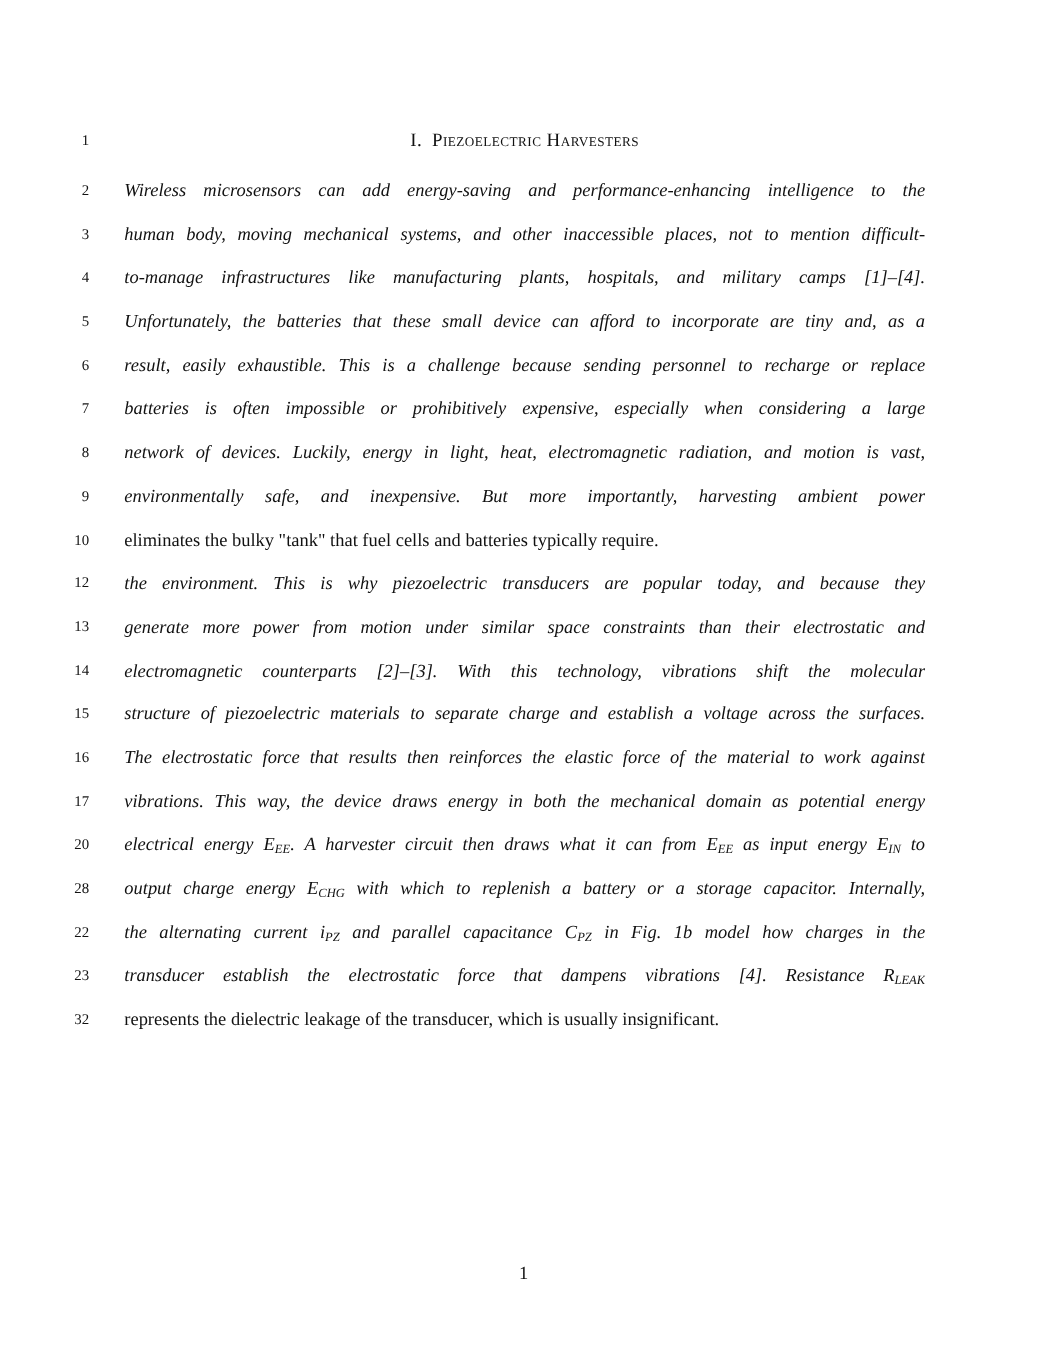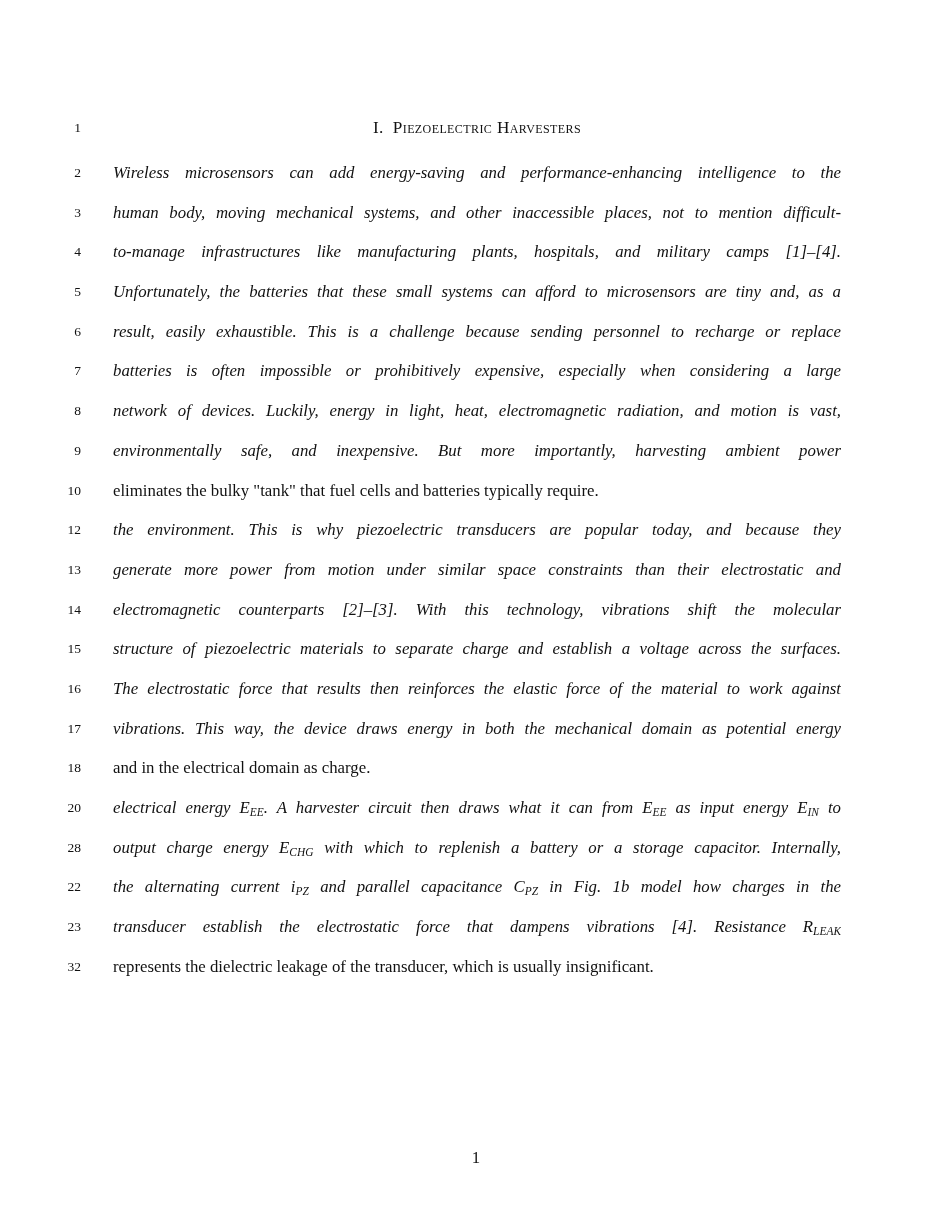--- a/index.html
+++ b/index.html
@@ -95,21 +95,21 @@
       <div class="row">
         <span class="line-num">3</span>
         <div class="line-text justify">human body, moving mechanical systems, and other inaccessible places, not to mention difficult-</div>
       </div>
       <div class="row">
         <span class="line-num">4</span>
         <div class="line-text justify">to-manage infrastructures like manufacturing plants, hospitals, and military camps [1]–[4].</div>
       </div>
       <div class="row">
         <span class="line-num">5</span>
-        <div class="line-text justify">Unfortunately, the batteries that these small systems can afford to microsensors are tiny and, as a</div>
+        <div class="line-text justify">Unfortunately, the batteries that these small device can afford to incorporate are tiny and, as a</div>
       </div>
       <div class="row">
         <span class="line-num">6</span>
         <div class="line-text justify">result, easily exhaustible. This is a challenge because sending personnel to recharge or replace</div>
       </div>
       <div class="row">
         <span class="line-num">7</span>
         <div class="line-text justify">batteries is often impossible or prohibitively expensive, especially when considering a large</div>
       </div>
       <div class="row">
@@ -142,24 +142,20 @@
       </div>
       <div class="row">
         <span class="line-num">16</span>
         <div class="line-text justify">The electrostatic force that results then reinforces the elastic force of the material to work against</div>
       </div>
       <div class="row">
         <span class="line-num">17</span>
         <div class="line-text justify">vibrations. This way, the device draws energy in both the mechanical domain as potential energy</div>
       </div>
       <div class="row">
-        <span class="line-num">18</span>
-        <div class="line-text">and in the electrical domain as charge.</div>
-      </div>
-      <div class="row">
         <span class="line-num">20</span>
         <div class="line-text justify">electrical energy E<sub>EE</sub>. A harvester circuit then draws what it can from E<sub>EE</sub> as input energy E<sub>IN</sub> to</div>
       </div>
       <div class="row">
         <span class="line-num">28</span>
         <div class="line-text justify">output charge energy E<sub>CHG</sub> with which to replenish a battery or a storage capacitor. Internally,</div>
       </div>
       <div class="row">
         <span class="line-num">22</span>
         <div class="line-text justify">the alternating current i<sub>PZ</sub> and parallel capacitance C<sub>PZ</sub> in Fig. 1b model how charges in the</div>

